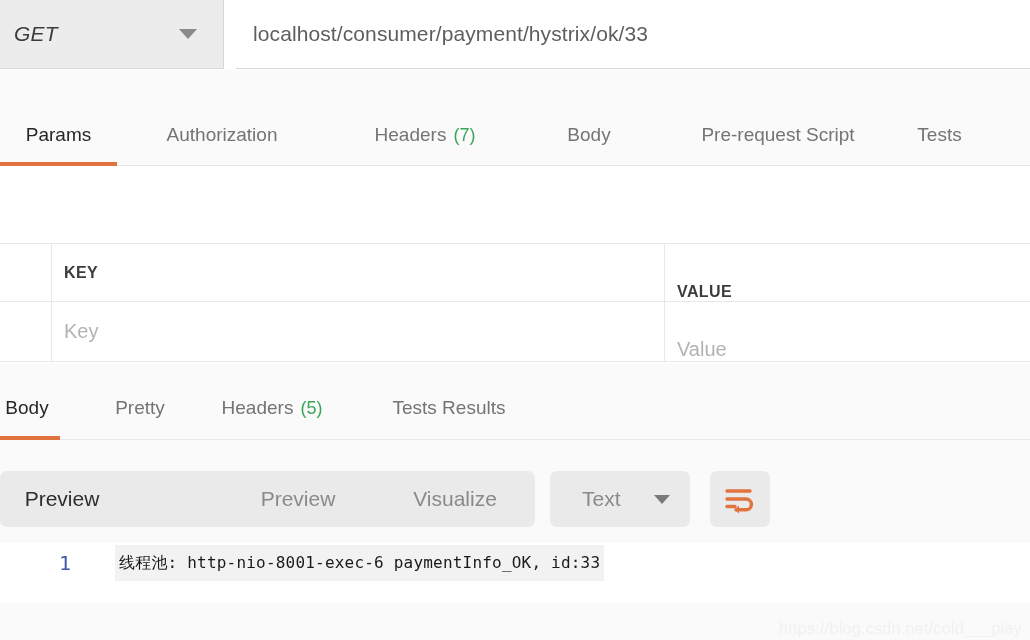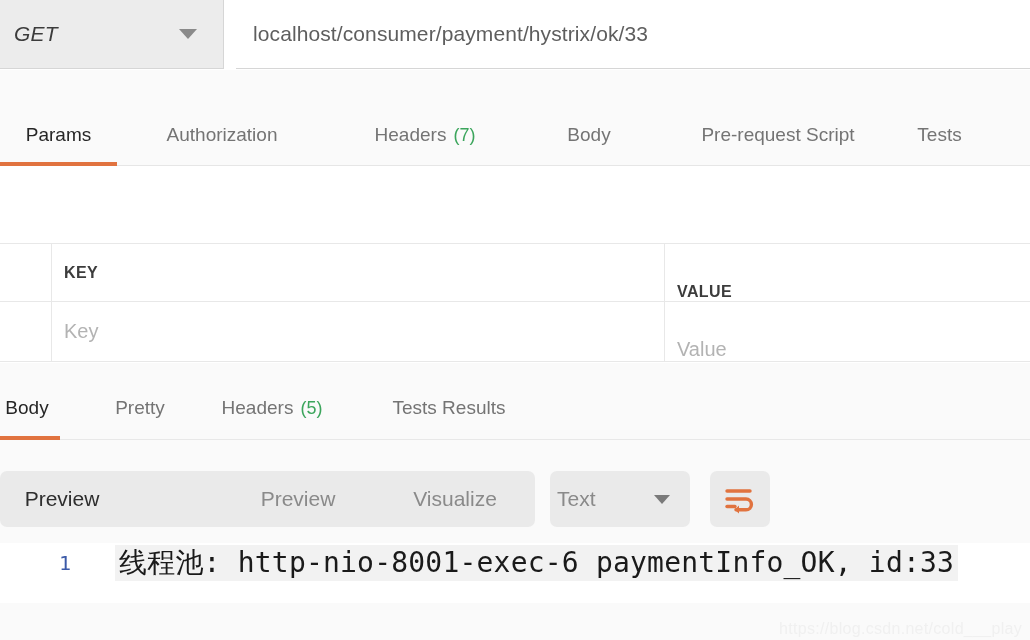--- a/index.html
+++ b/index.html
@@ -237,21 +237,21 @@
     width: 140px; height: 56px;
     background: #eaeaea;
     border-radius: 7px;
     display: flex;
     align-items: center;
     cursor: pointer;
   }
   .type-label {
     font-size: 21px;
     color: #8a8a8a;
-    margin-left: 7px;
+    margin-left: 32px;
     flex: 1;
   }
   .type-caret {
     width: 0; height: 0;
     border-left: 8px solid transparent;
     border-right: 8px solid transparent;
     border-top: 9px solid #7a7a7a;
     margin-right: 20px;
   }
   .wrap-btn {
@@ -285,21 +285,21 @@
   .code-line {
     position: absolute;
     left: 115px; top: 2px;
     height: 36px;
     background: #f2f2f2;
     display: flex;
     align-items: center;
     padding: 0 4px;
     white-space: pre;
     font-family: "DejaVu Sans Mono", monospace;
-    font-size: 28px;
+    font-size: 16px;
     color: #1a1a1a;
     letter-spacing: .2px;
   }
 
   .watermark {
     position: absolute;
     right: 8px; bottom: 2px;
     font-size: 16px;
     color: #f0f0f0;
     letter-spacing: .3px;

